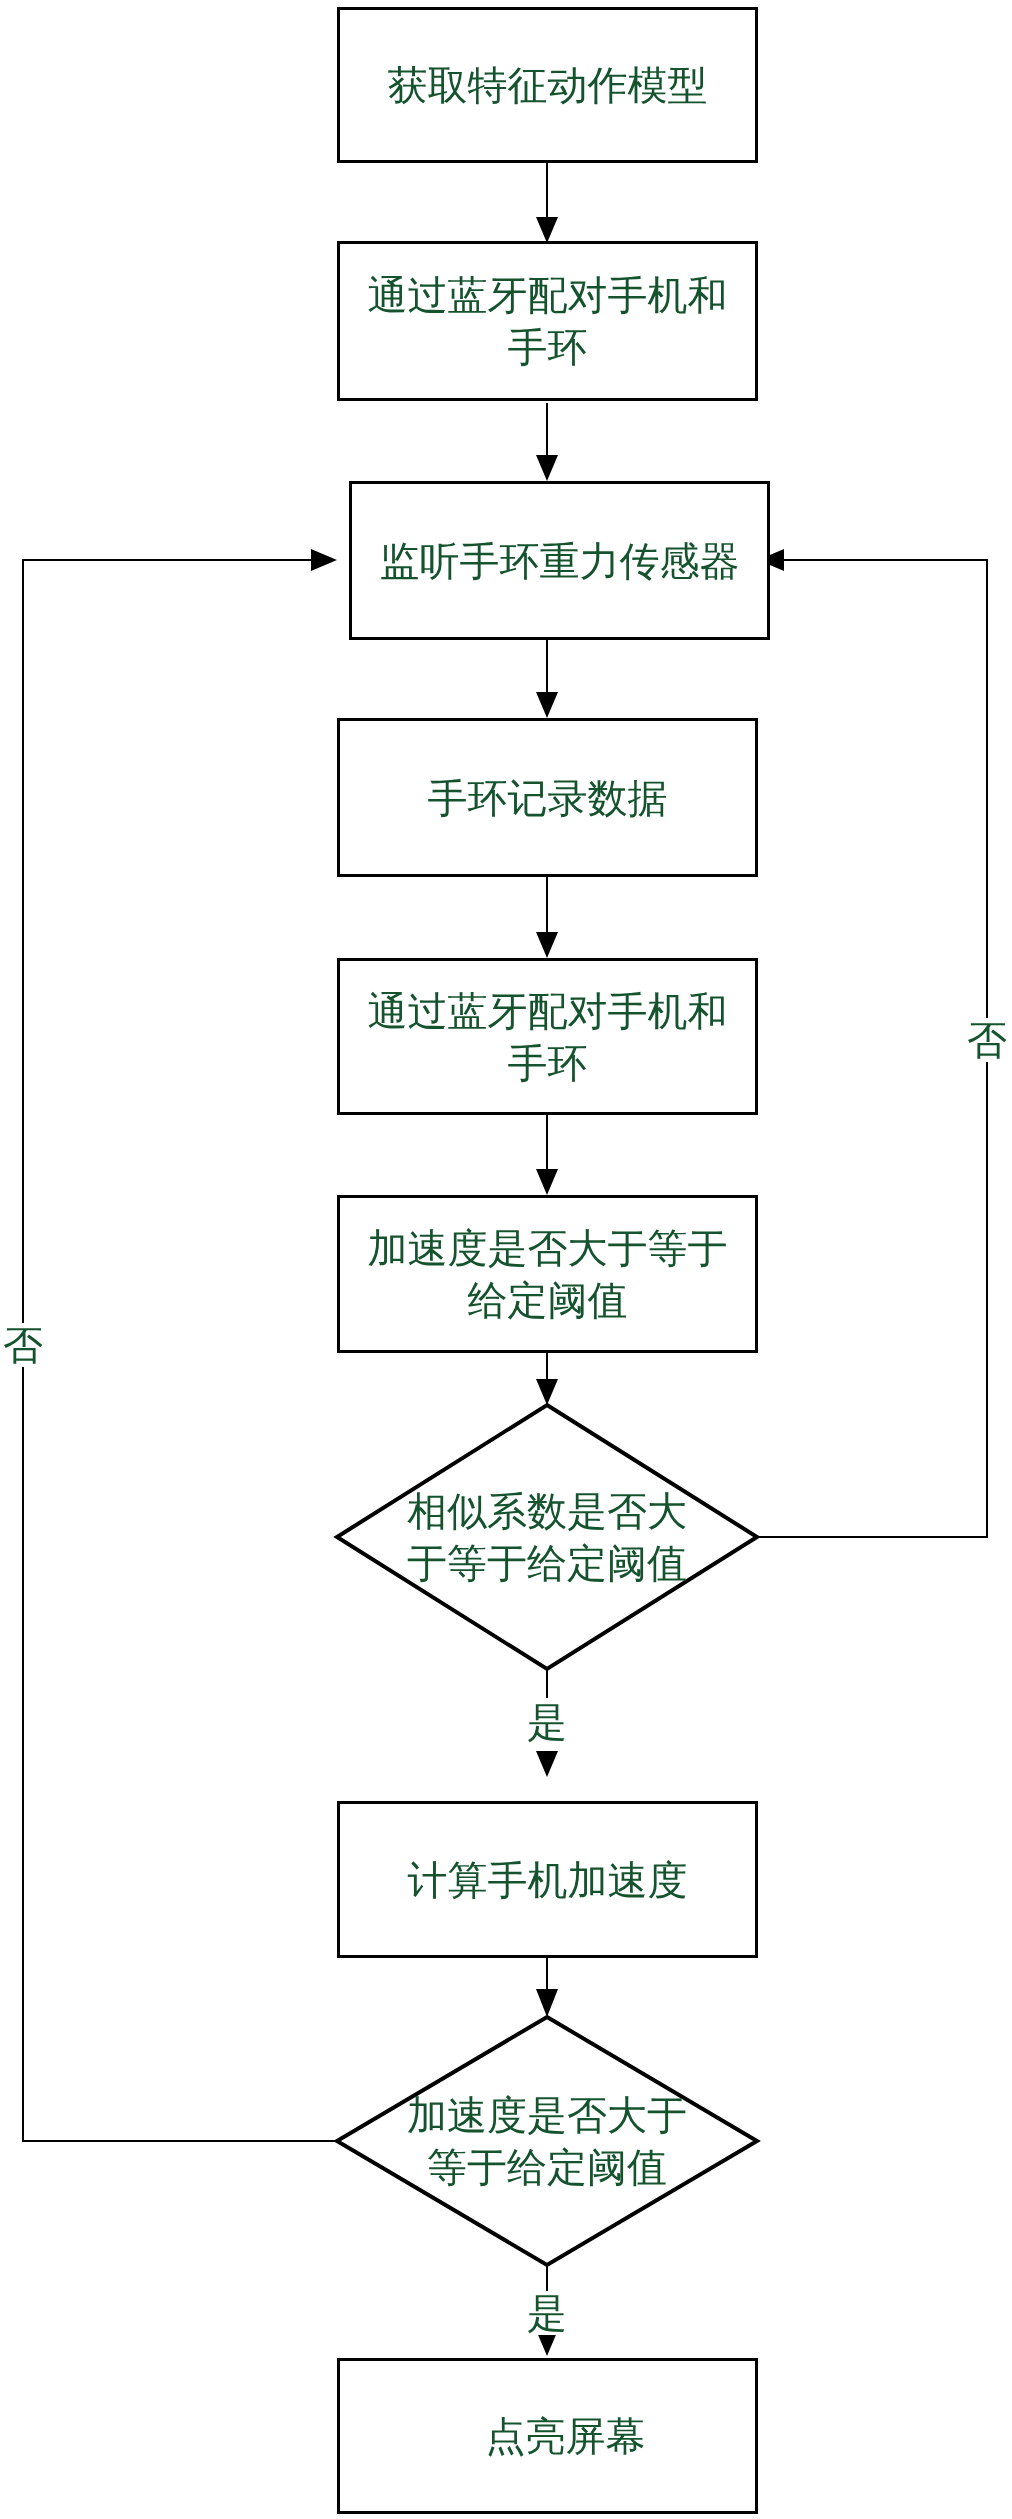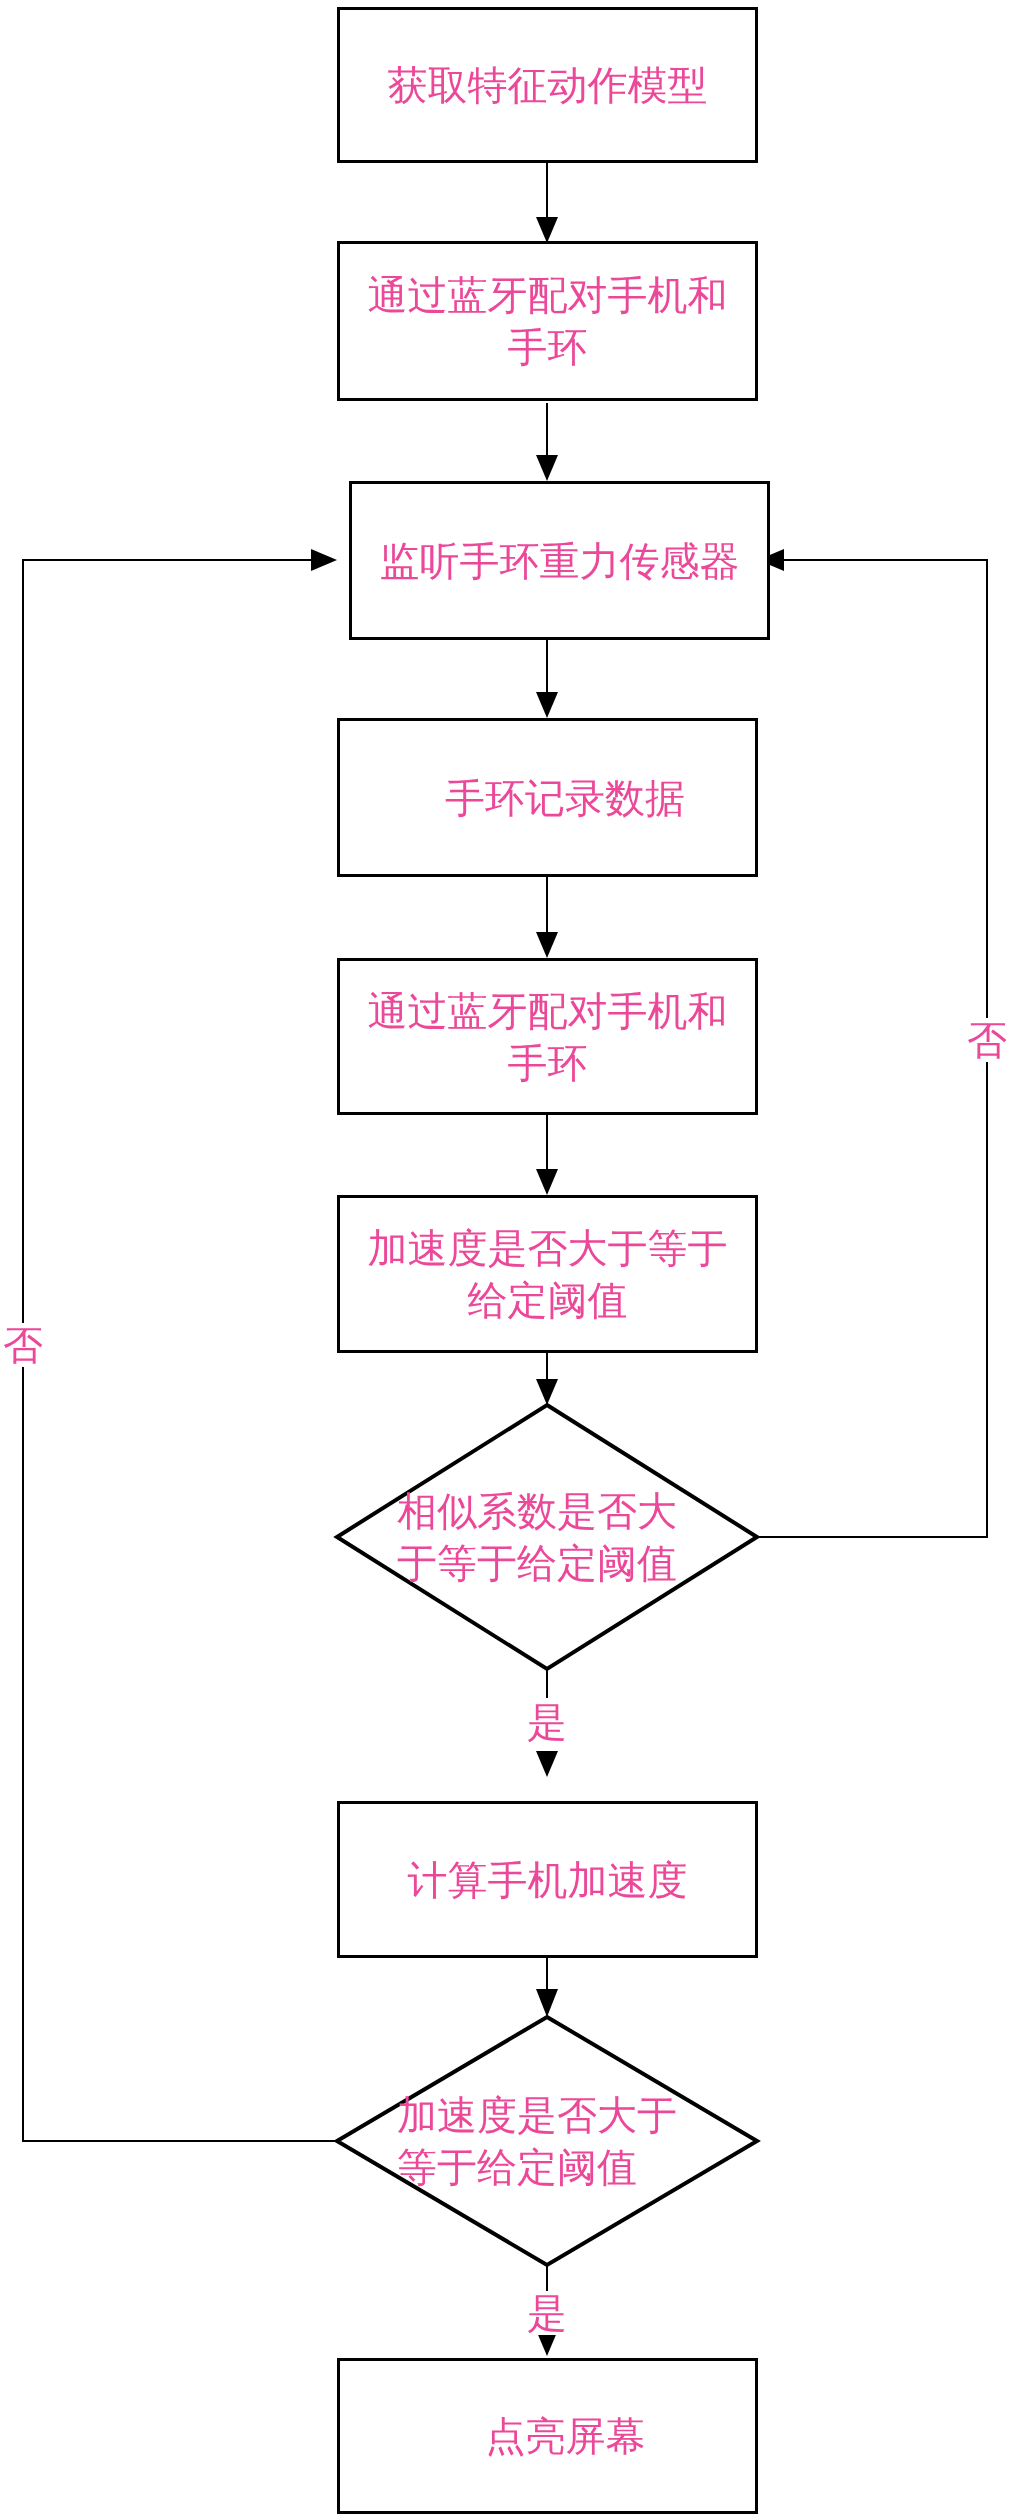--- a/index.html
+++ b/index.html
@@ -2,21 +2,21 @@
 <html><head>
 <meta charset="utf-8">
 <style>
   html, body { margin: 0; padding: 0; background: #ffffff; }
   #canvas {
     position: relative;
     width: 1012px;
     height: 2519px;
     background: #ffffff;
     font-family: "DejaVu Serif", "Liberation Serif", serif;
-    color: #ec4899;
+    color: #14532d;
     overflow: hidden;
   }
   #wires {
     position: absolute;
     left: 0; top: 0;
     width: 1012px; height: 2519px;
     z-index: 1;
   }
   .pbox {
     position: absolute;
@@ -31,21 +31,21 @@
     text-align: center;
     font-size: 40px;
     line-height: 1.3;
     z-index: 2;
   }
   .pbox .txt { width: 380px; }
   .dlabel {
     position: absolute;
     left: 397px;
     width: 300px;
-    text-align: left;
+    text-align: center;
     font-size: 40px;
     line-height: 1.3;
     z-index: 3;
   }
   .branch-label {
     position: absolute;
     width: 44px;
     text-align: center;
     font-size: 40px;
     line-height: 1.1;
@@ -108,21 +108,21 @@
   </div>
 
   <div class="pbox" style="top:241px; height:160px;">
     <span class="txt">通过蓝牙配对手机和手环</span>
   </div>
 
   <div class="pbox" style="top:481px; height:159px;margin-left:12px;">
     <span class="txt">监听手环重力传感器</span>
   </div>
 
-  <div class="pbox" style="top:718px; height:159px;justify-content:flex-end;">
+  <div class="pbox" style="top:718px; height:159px;">
     <span class="txt">手环记录数据</span>
   </div>
 
   <div class="pbox" style="top:958px; height:157px;">
     <span class="txt">通过蓝牙配对手机和手环</span>
   </div>
 
   <div class="pbox" style="top:1195px; height:158px;">
     <span class="txt">加速度是否大于等于给定阈值</span>
   </div>

